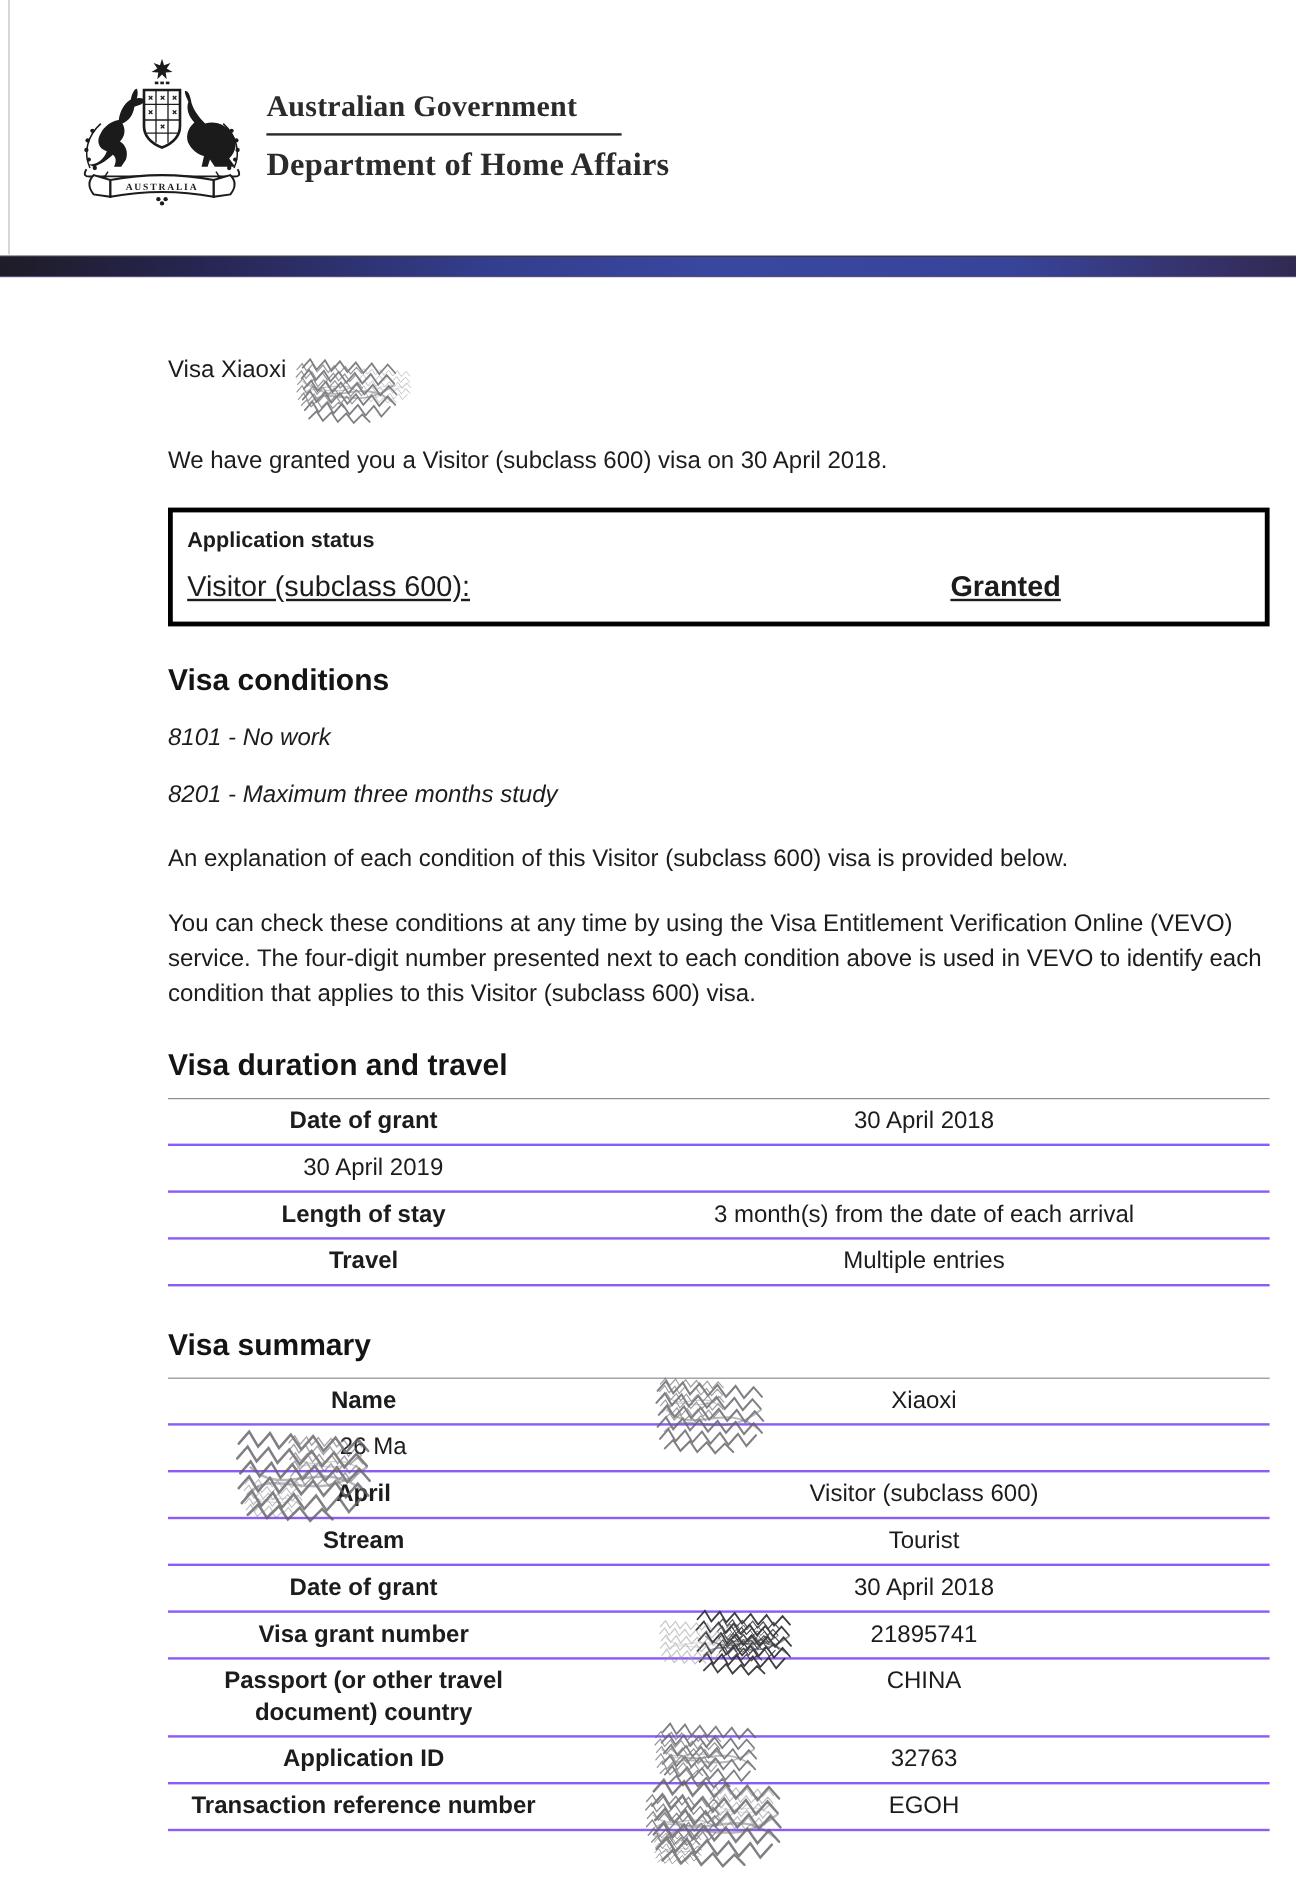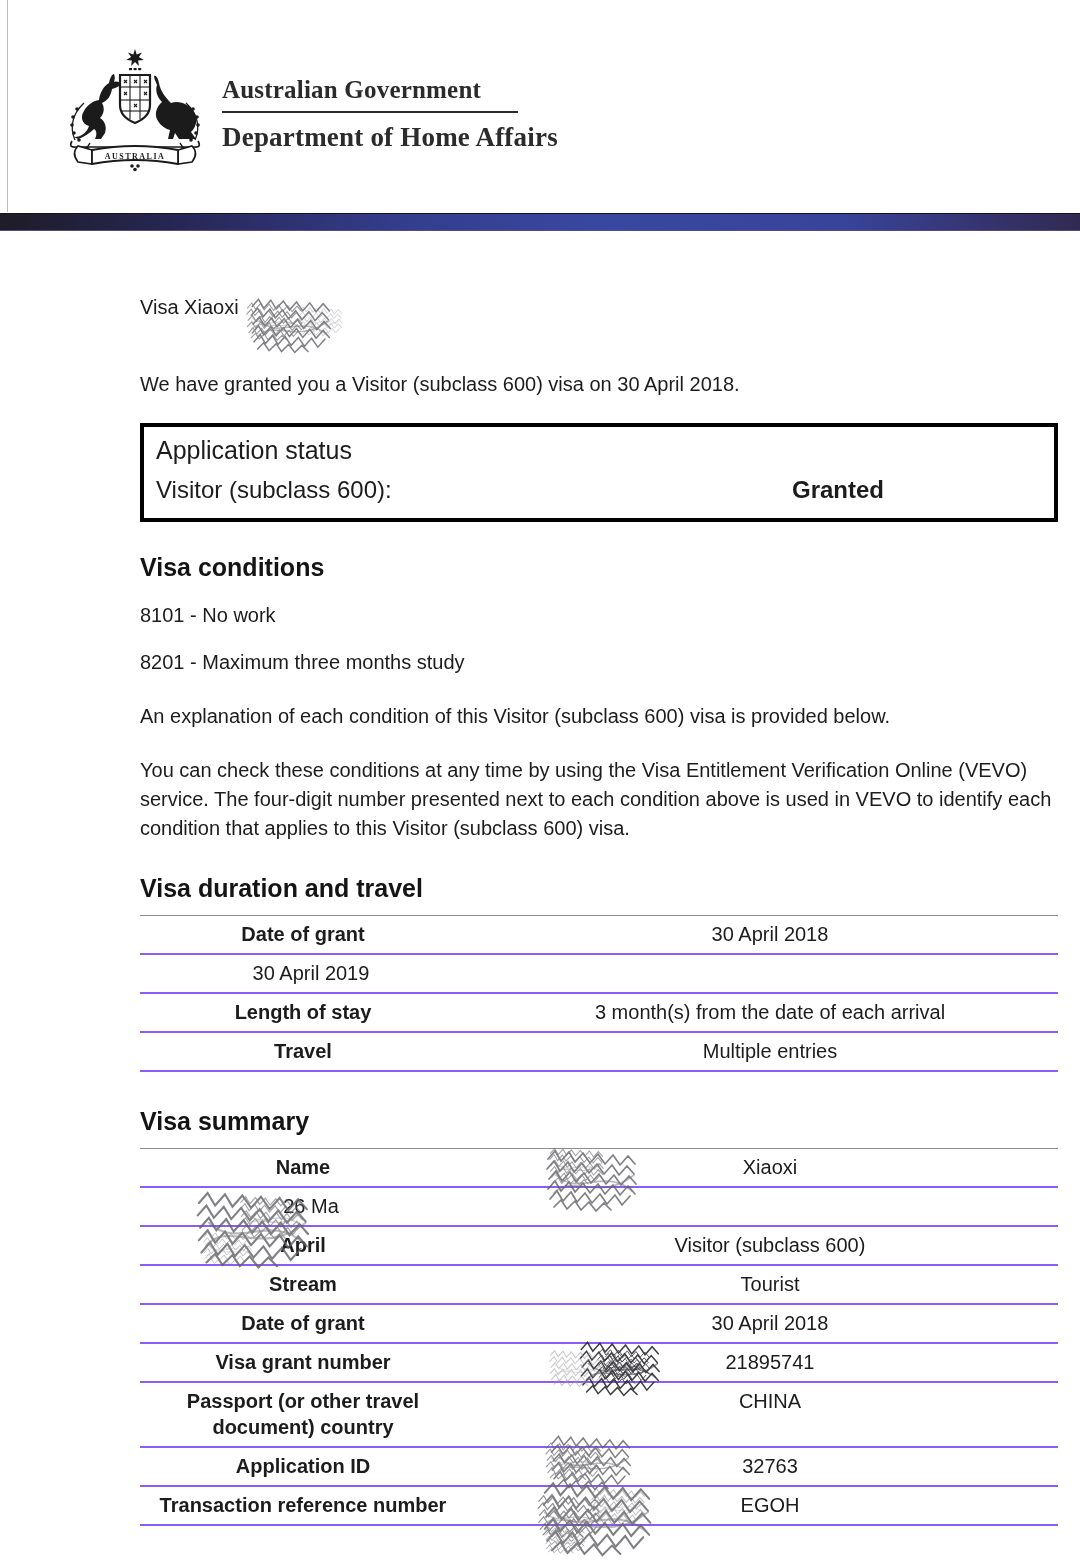--- a/index.html
+++ b/index.html
@@ -39,28 +39,28 @@
   }
   
   .letter{position:absolute;left:140px;top:278px;width:918px;}
   p{margin:0;font-size:20px;line-height:28px;}
   .salutation{white-space:nowrap;}
   .intro{margin-top:30px;}
   .status-box{
     margin-top:25px;border:4px solid #000;
     padding:6px 12px 12px 12px;
   }
-  .status-title{font-size:25px;font-weight:normal;line-height:34px;}
-  .status-row{display:flex;align-items:flex-end;margin-top:7px;font-size:24px;line-height:32px;}
+  .status-title{font-size:18px;font-weight:bold;line-height:34px;}
+  .status-row{display:flex;align-items:flex-end;margin-top:7px;font-size:24px;line-height:32px;text-decoration:underline;}
   .status-granted{font-weight:bold;margin-left:auto;margin-right:158px;}
   h2{
     margin:30px 0 8px 0;font-size:25px;line-height:30px;font-weight:bold;color:#141414;
   }
   h2.tight{margin-bottom:12px;}
-  .cond{margin-top:19px;}
+  .cond{margin-top:19px;font-style:italic;}
   .expl{margin-top:26px;}
   .vevo{margin-top:26px;line-height:29px;}
   
   .dtable{border-top:1px solid #8f8f8f;}
   .trow{
     display:grid;grid-template-columns:342px 1fr;
     border-bottom:2px solid #8b5cf6;
     padding:5px 0 6px 0;
     font-size:20px;line-height:26px;text-align:center;
   }

